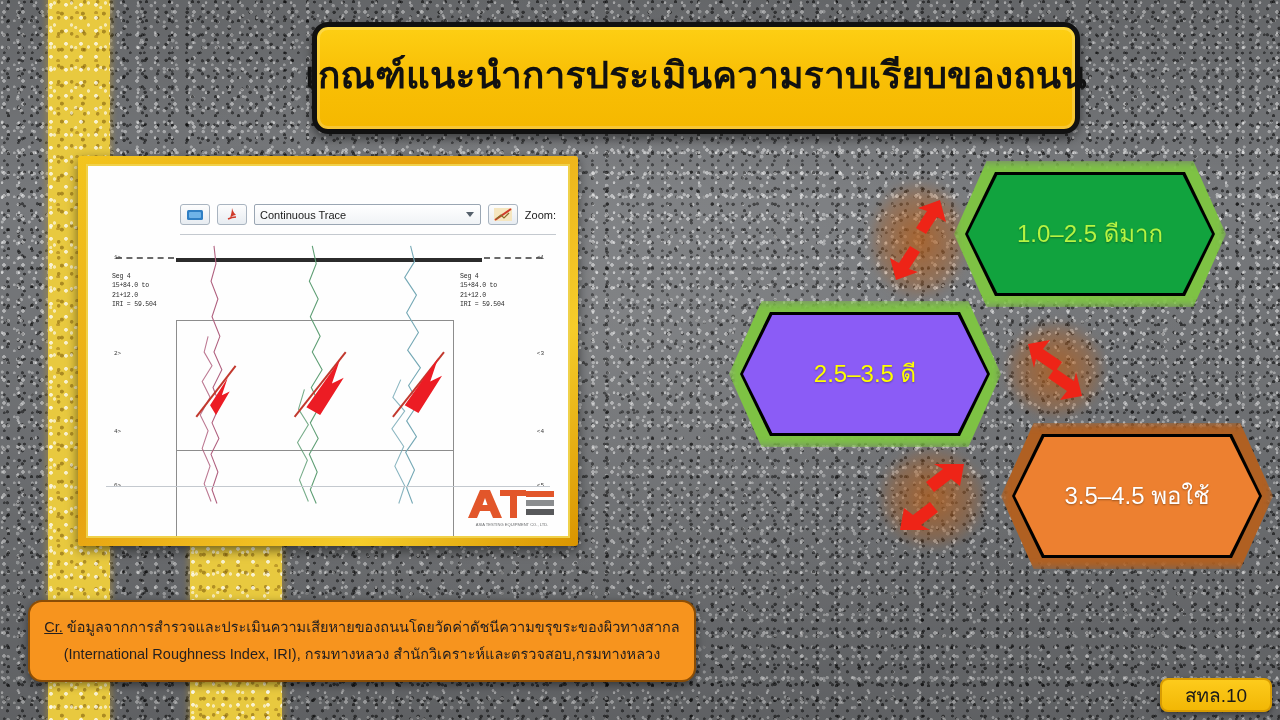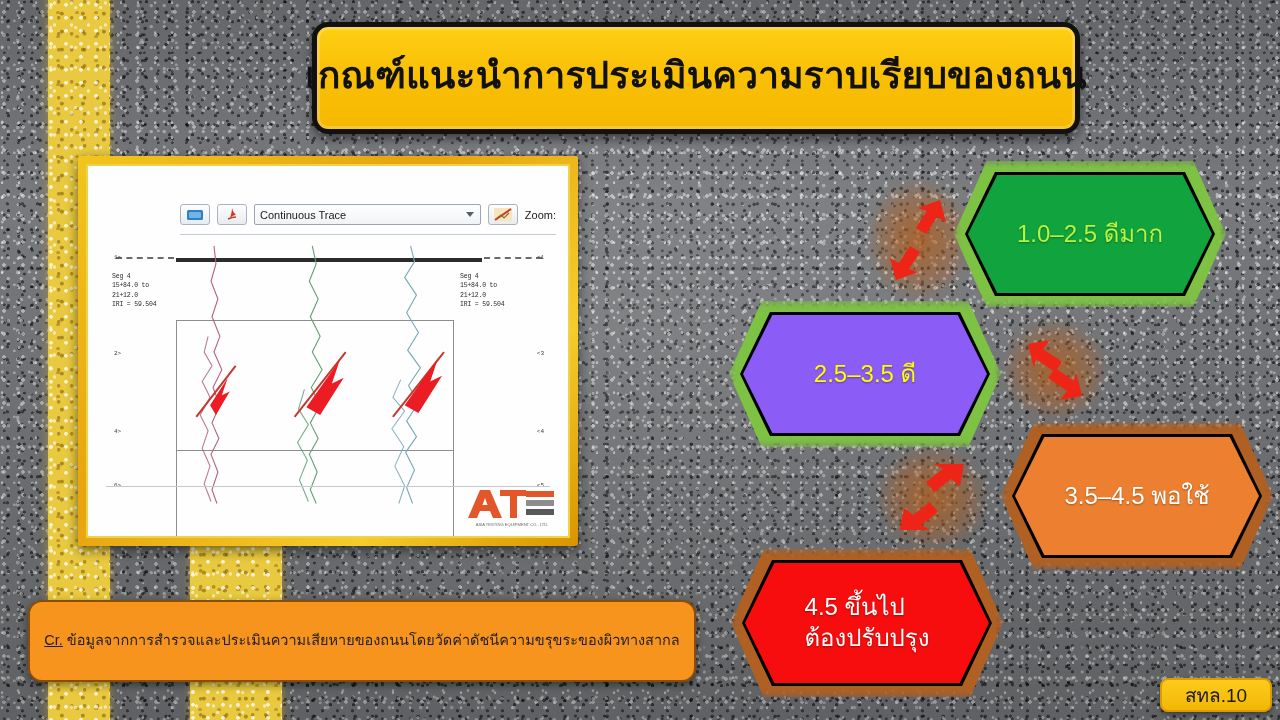--- a/index.html
+++ b/index.html
@@ -519,35 +519,26 @@
   </div>
 
   <div class="hex-wrap" id="hex3">
     <div class="hex-glow" style="background:#b06022;"></div>
     <div class="hex-border"></div>
     <div class="hex-face" style="background:#ed8030;">
       <span class="hex-txt" style="color:#ffffff;">3.5–4.5 พอใช้</span>
     </div>
   </div>
 
-  <div class="hex-wrap" id="hex4">
-    <div class="hex-glow" style="background:#b06022;"></div>
-    <div class="hex-border"></div>
-    <div class="hex-face" style="background:#f70d0d;">
-      <span class="hex-txt" style="color:#ffffff;">
-        <span>4.5 ขึ้นไป</span><br>
-        <span>ต้องปรับปรุง</span>
-      </span>
-    </div>
-  </div>
 
   <div id="caption">
     <div class="line">
       <span class="cr">Cr.</span>
       <span>ข้อมูลจากการสำรวจและประเมินความเสียหายของถนนโดยวัดค่าดัชนีความขรุขระของผิวทางสากล</span>
     </div>
+    <div class="line">(International Roughness Index, IRI), กรมทางหลวง สำนักวิเคราะห์และตรวจสอบ,กรมทางหลวง</div>
   </div>
 
   <div id="badge">
     <span>สทล.10</span>
   </div>
 
 </div>
 
 </body></html>

